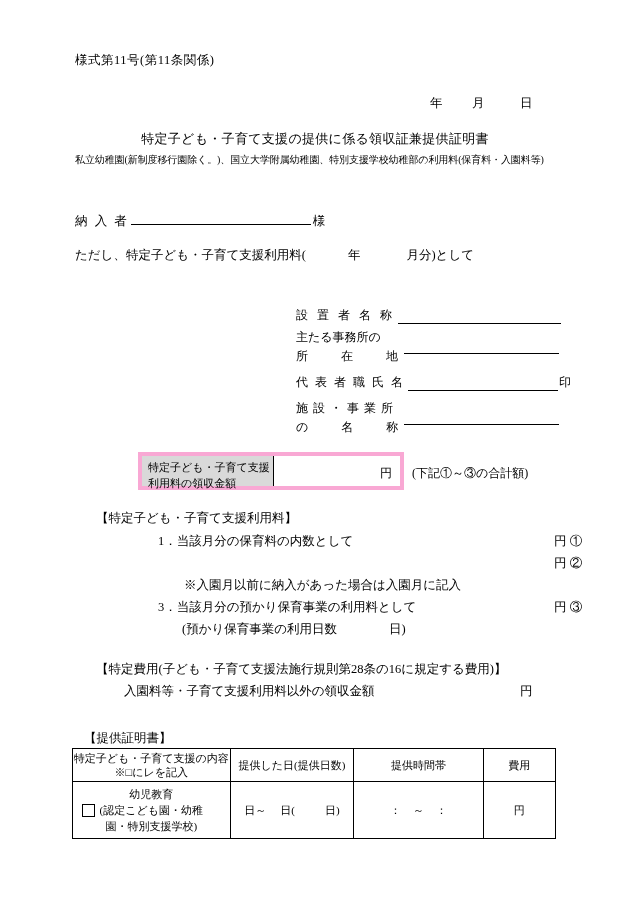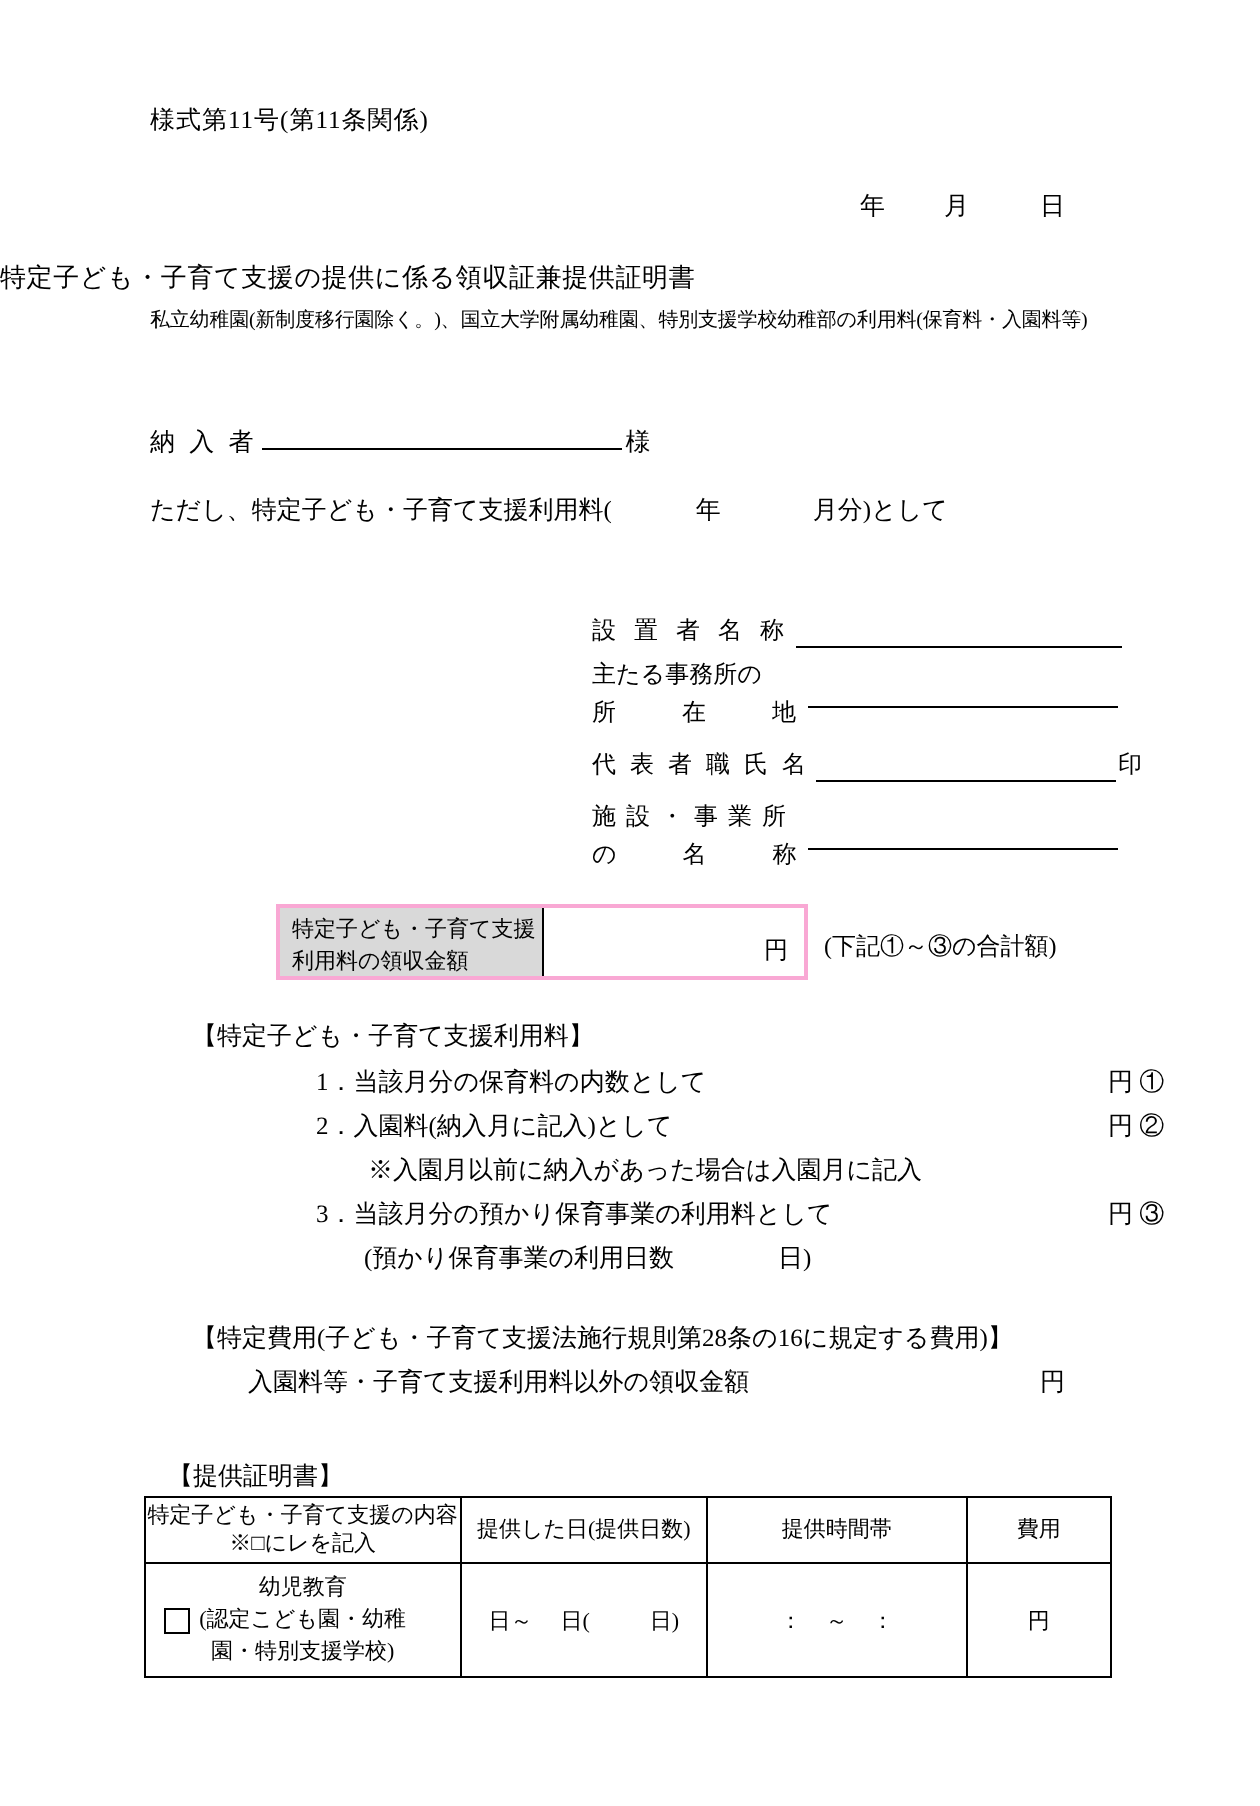--- a/index.html
+++ b/index.html
@@ -34,21 +34,21 @@
     left: 430px; top: 95px;
     font-size: 12.5px;
   }
   .date-line span { display: inline-block; }
   .date-y { width: 42px; }
   .date-m { width: 48px; }
 
   .doc-title {
     left: 0; top: 130px;
     width: 630px;
-    text-align: left;
+    text-align: center;
     font-size: 13px;
     letter-spacing: 0.3px;
   }
   .doc-sub {
     left: 75px; top: 153px;
     font-size: 10px;
     letter-spacing: -0.1px;
   }
 
   .payer-row {
@@ -116,21 +116,21 @@
     border-bottom: 1px solid #000;
     height: 1px;
   }
 
   
   .amount-box {
     position: absolute;
     left: 138px; top: 452px;
     width: 266px;
     height: 38px;
-    border: 2px solid #f9a8d4;
+    border: 4px solid #f9a8d4;
     box-sizing: border-box;
     display: flex;
   }
   .amount-label {
     width: 132px;
     background: #d9d9d9;
     border-right: 1px solid #000;
     box-sizing: border-box;
     font-size: 11px;
     line-height: 16px;
@@ -272,21 +272,20 @@
       <span class="amount-yen">円</span>
     </div>
   </div>
   <div class="abs amount-note">(下記①～③の合計額)</div>
 
   <div class="abs sec-head s1">【特定子ども・子育て支援利用料】</div>
 
   <div class="abs item i1">1．当該月分の保育料の内数として</div>
   <div class="abs item i1n">円 ①</div>
 
-  <div class="abs item i2">2．入園料(納入月に記入)として</div>
   <div class="abs item i2n">円 ②</div>
   <div class="abs item i2note">※入園月以前に納入があった場合は入園月に記入</div>
 
   <div class="abs item i3">3．当該月分の預かり保育事業の利用料として</div>
   <div class="abs item i3n">円 ③</div>
   <div class="abs item i3sub">
     <span>(預かり保育事業の利用日数</span><span class="days-gap"></span><span>日)</span>
   </div>
 
   <div class="abs s2">【特定費用(子ども・子育て支援法施行規則第28条の16に規定する費用)】</div>

